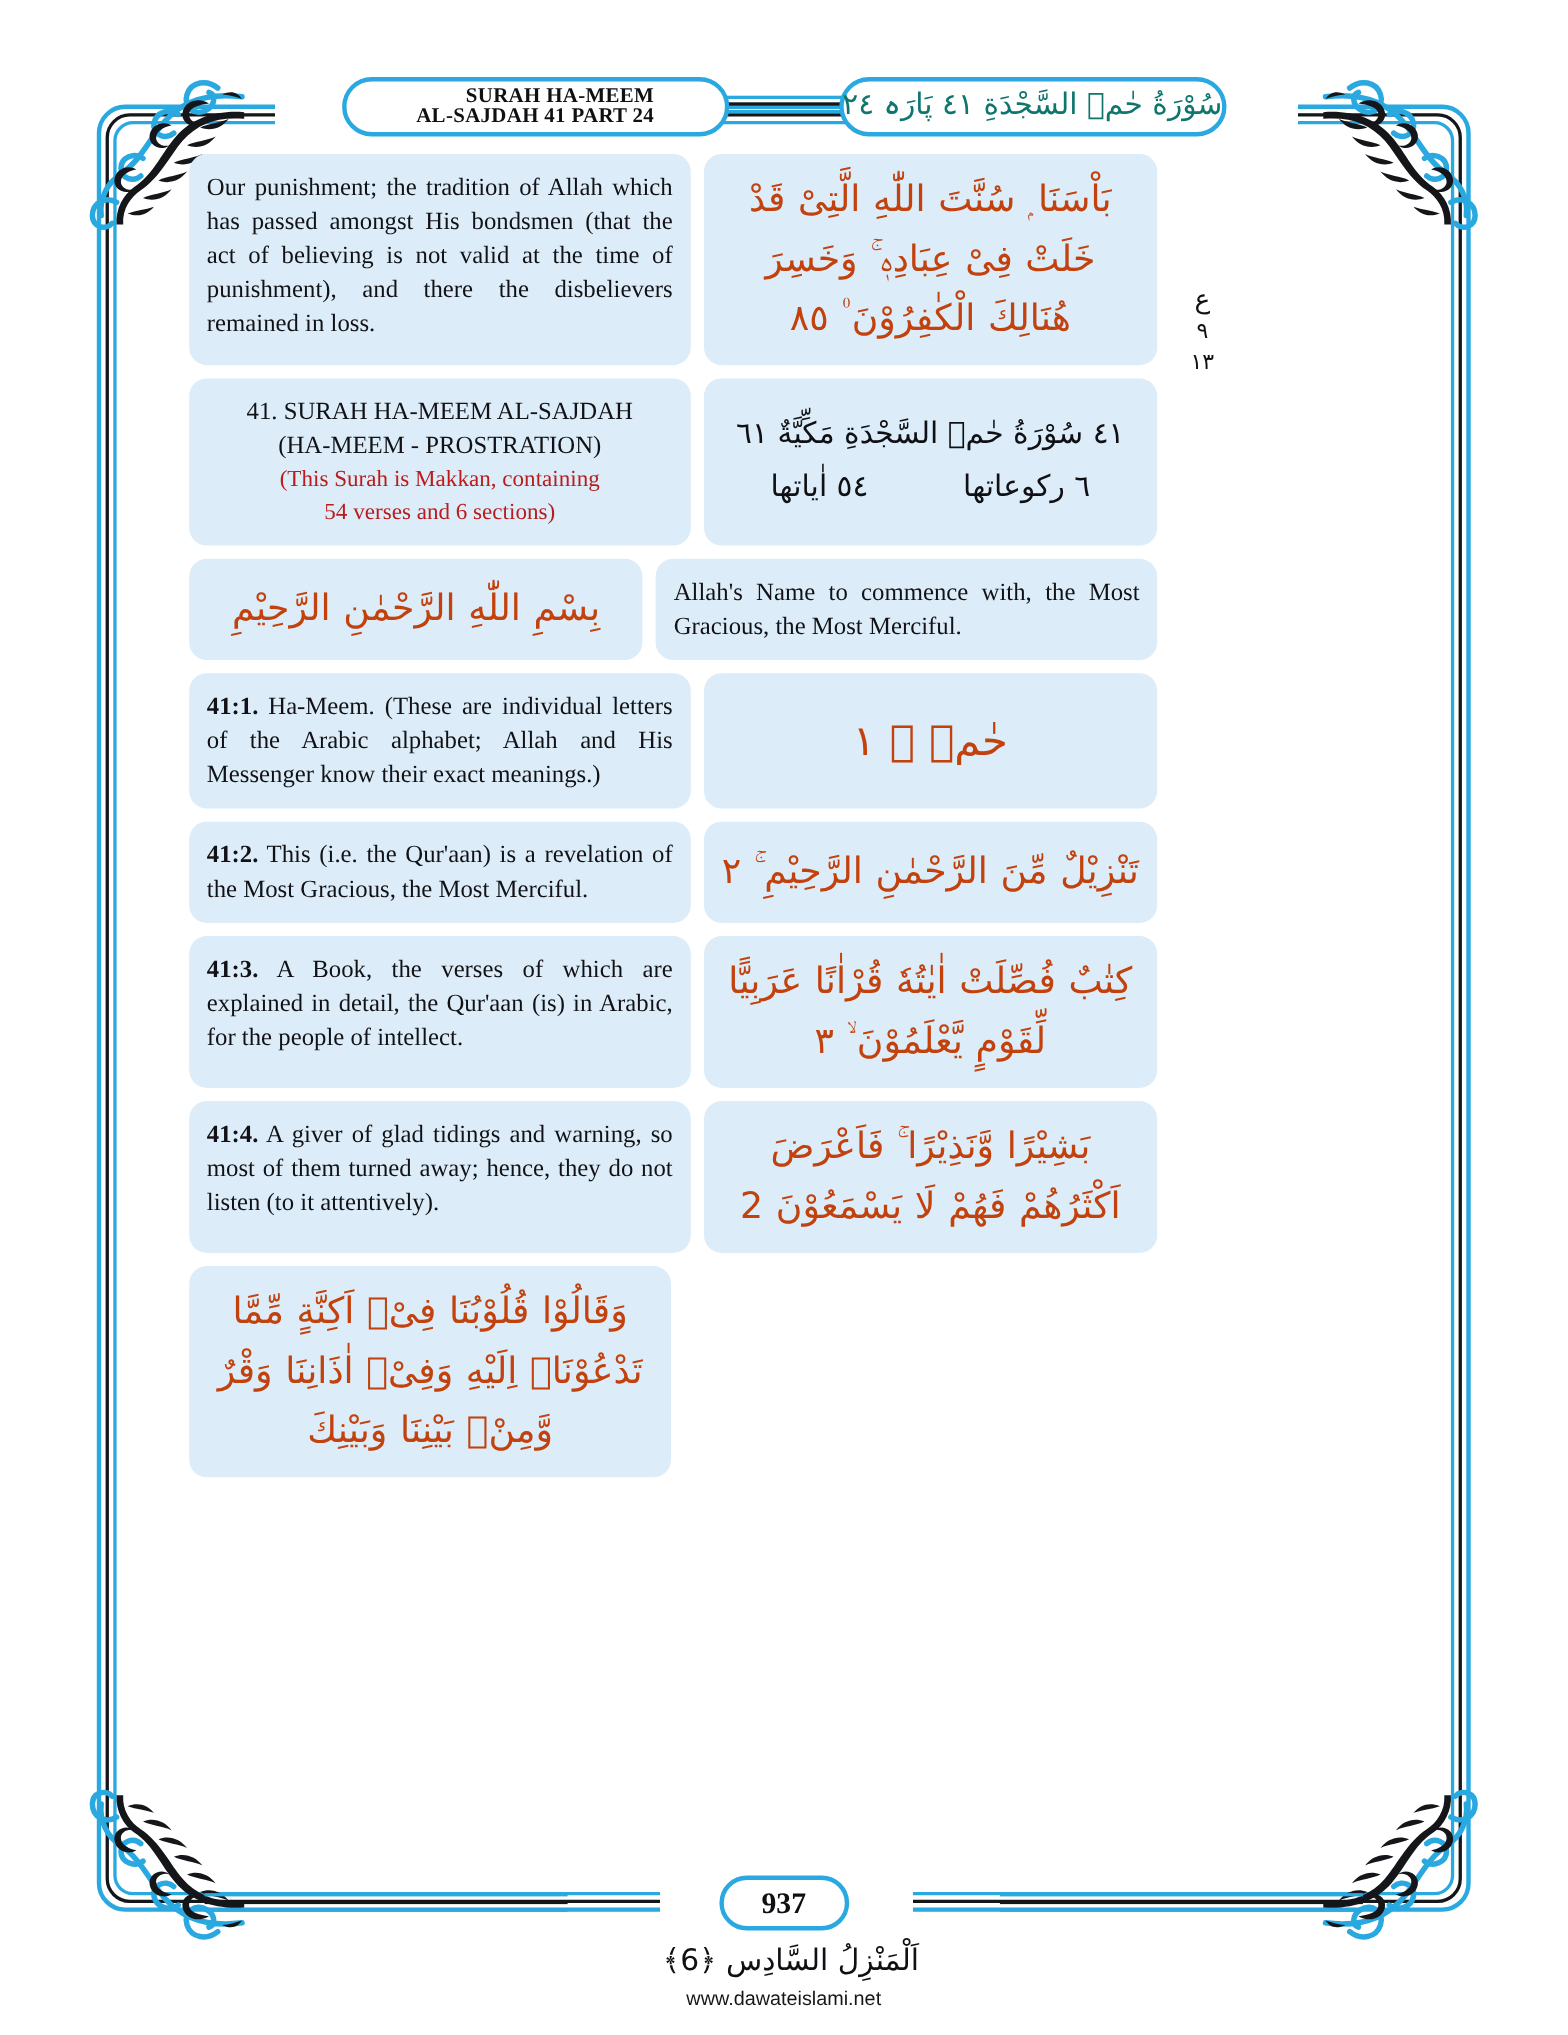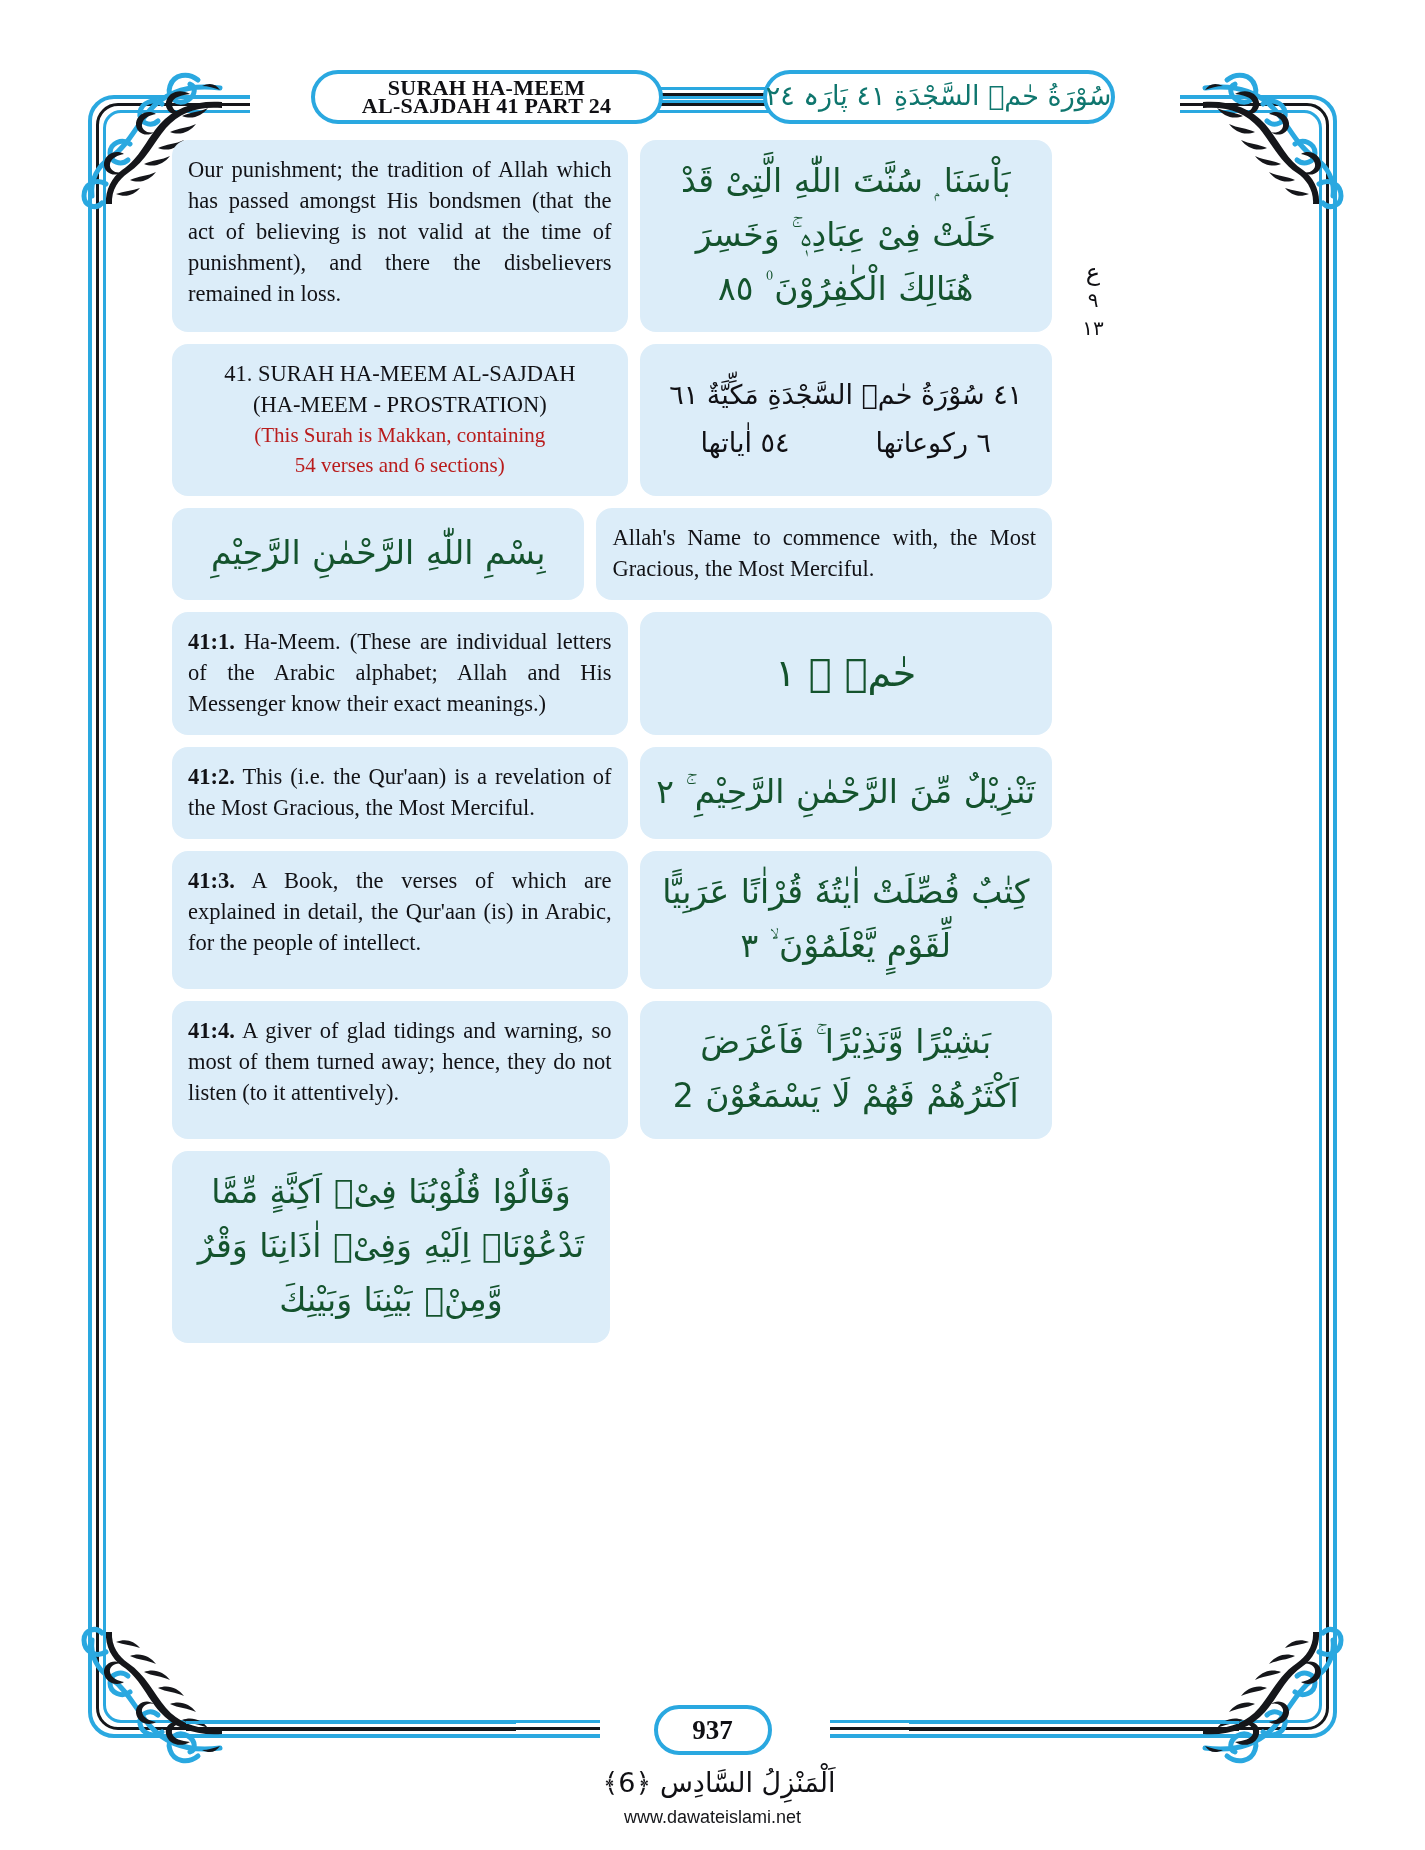--- a/index.html
+++ b/index.html
@@ -42,22 +42,22 @@
     display:flex;align-items:center;justify-content:center;
   }
   .pill{
     background:#ffffff;border:4px solid #2aa8e0;border-radius:34px;
     height:54px;display:flex;align-items:center;justify-content:center;
     box-sizing:border-box;position:relative;z-index:4;
   }
   .pill-left{width:352px;padding:0 10px;}
   .pill-right{width:352px;padding:0 10px;}
   .hdr-en{
-    text-align:center;font-weight:bold;color:#101014;
-    font-size:22px;line-height:18px;letter-spacing:.3px;
+    text-align:right;font-weight:bold;color:#101014;
+    font-size:19px;line-height:18px;letter-spacing:.3px;
     font-family:"Liberation Serif",serif;
   }
   .hdr-ar{
     text-align:center;color:#0f766e;font-size:27px;direction:rtl;
     font-family:"DejaVu Sans",sans-serif;white-space:nowrap;
     transform:translateY(-2px);
   }
   .hdr-gap{width:100px;height:54px;position:relative;}
   .hdr-gap::before{
     content:"";position:absolute;left:-6px;right:-6px;top:23px;height:3px;background:#15161a;
@@ -121,21 +121,21 @@
     color:#121216;font-family:"Liberation Serif",serif;
   }
   .surah-sub{
     font-size:21px;line-height:30px;text-align:center;color:#b91c1c;
     font-family:Liberation Serif, serif;
   }
 
   .ar-text{
     direction:rtl;text-align:center;width:100%;
     font-family:"DejaVu Sans",sans-serif;
-    color:#14532d;font-size:33px;line-height:54px;
+    color:#c2410c;font-size:33px;line-height:54px;
     word-spacing:1px;
   }
   .ar-big{font-size:38px;line-height:58px;}
   .ar-info{
     direction:rtl;width:100%;color:#101014;
     font-family:"DejaVu Sans",sans-serif;font-size:27px;line-height:48px;text-align:center;
   }
   .ar-info-row2{display:flex;justify-content:center;gap:86px;}
 
   

